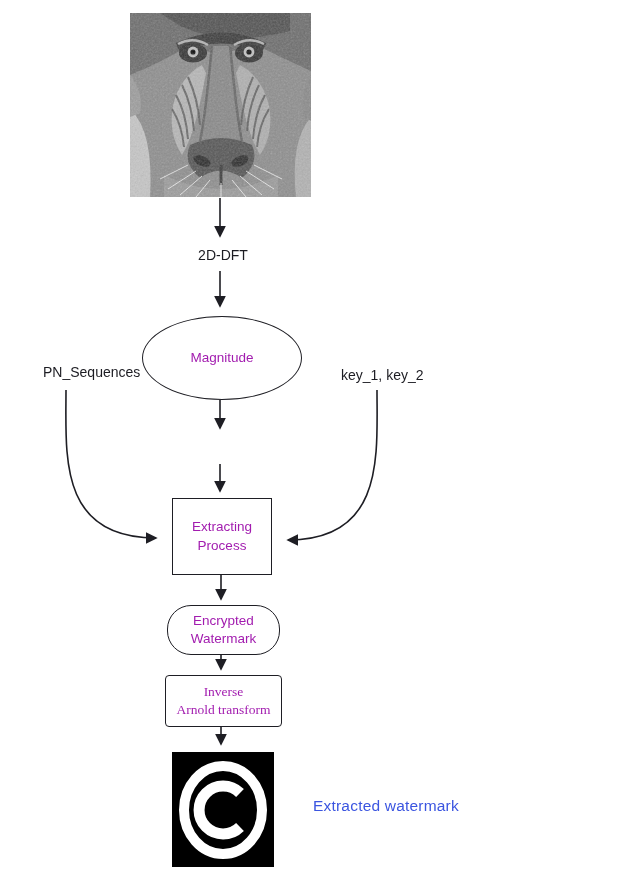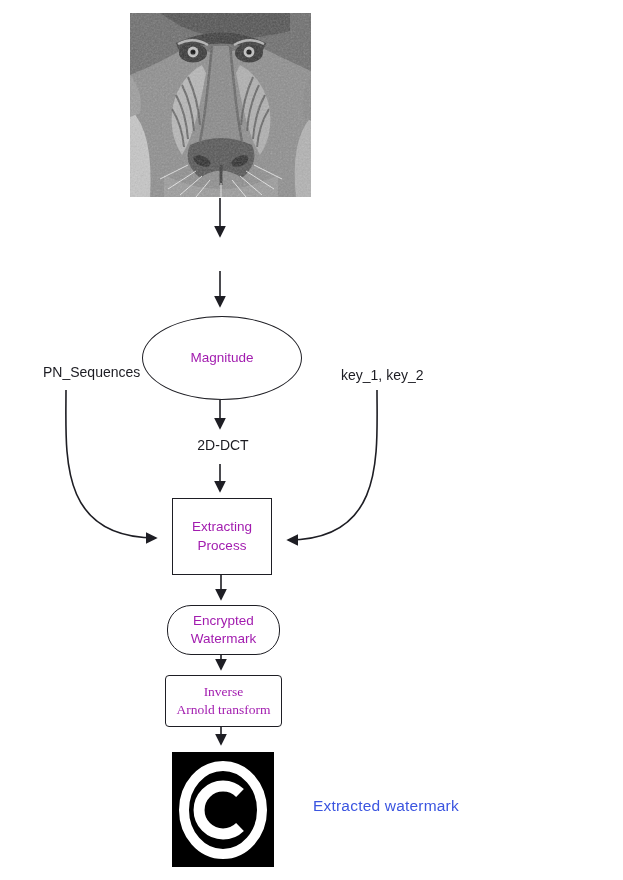--- a/index.html
+++ b/index.html
@@ -131,21 +131,21 @@
         <path d="M116,158 L144,176"></path>
         <path d="M58,152 L30,166"></path>
         <path d="M124,152 L152,166"></path>
       </g>
       <rect width="181" height="184" filter="url(#grain)" opacity="0.32"></rect>
     </svg>
   </div>
 
   <div class="caption" style="left:313px;top:797px;color:#3b55e0">Extracted watermark</div>
 
-  <div class="lbl center" style="left:160px;top:436px;width:126px;">2D-DCT</div>
+  <div class="lbl center" style="left:160px;top:246px;width:126px;">2D-DFT</div>
   <div class="lbl" style="left:43px;top:363px;">PN_Sequences</div>
   <div class="lbl" style="left:341px;top:366px;">key_1, key_2</div>
 
   <div class="node ellipse">
     <span>Magnitude</span>
   </div>
 
   <div class="node proc">
     <span>Extracting
 Process</span>

